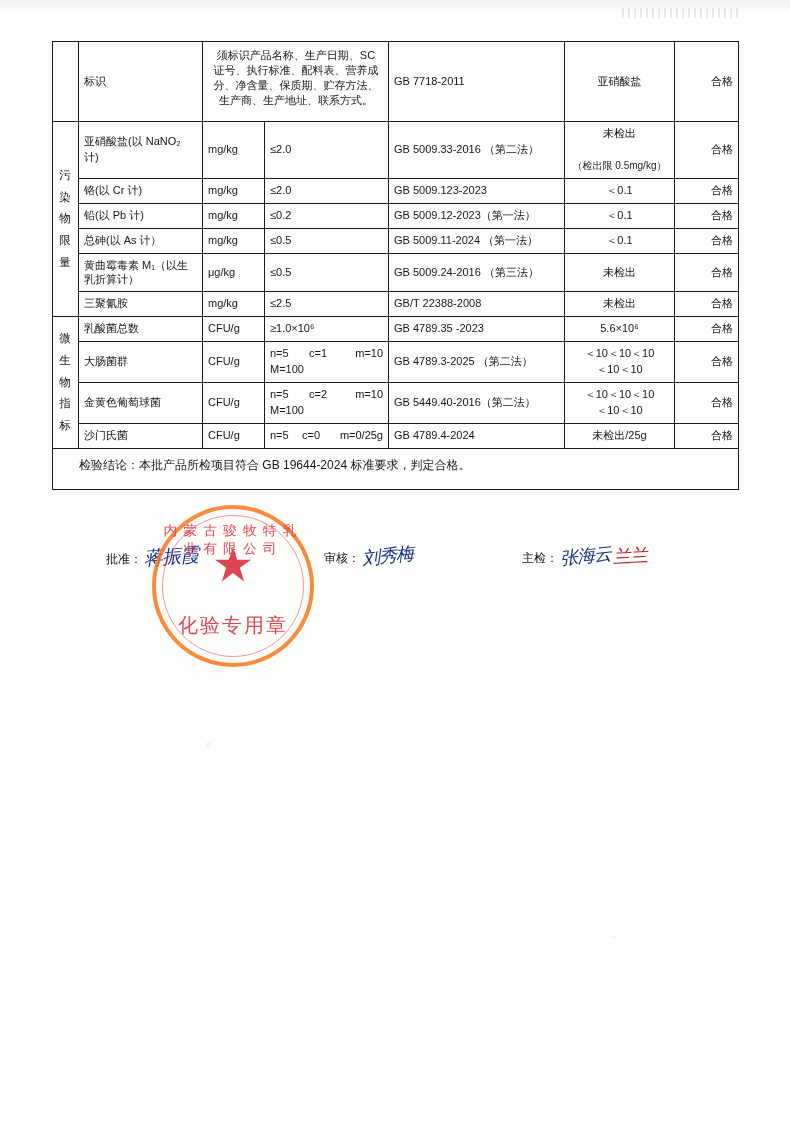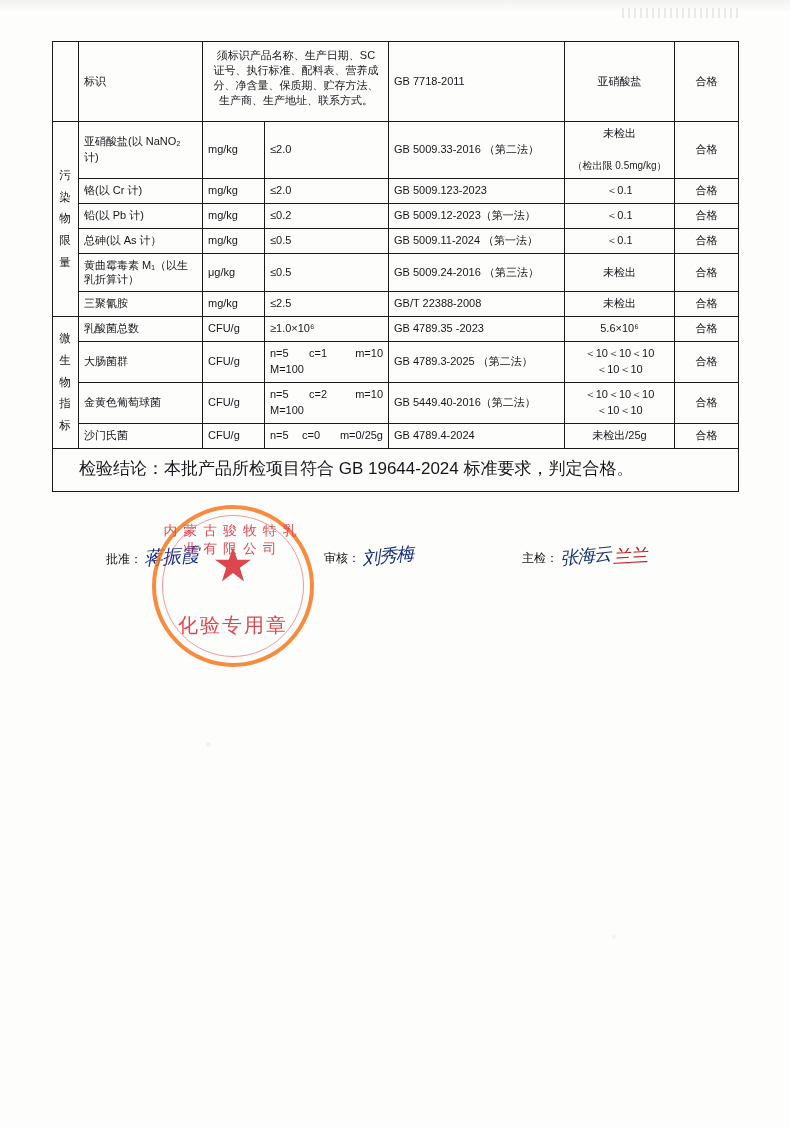--- a/index.html
+++ b/index.html
@@ -51,21 +51,21 @@
     padding: 4px 5px;
     vertical-align: middle;
     color: #15161a;
   }
   .c-group   { width: 26px;  text-align: center; font-size: 11.5px; letter-spacing: 0; padding: 2px 1px; }
   .c-item    { width: 124px; padding-left: 7px; }
   .c-unit    { width: 62px;  padding-left: 7px; }
   .c-limit   { width: 124px; padding-left: 7px; }
   .c-method  { width: 176px; padding-left: 7px; }
   .c-result  { width: 110px; text-align: center; }
-  .c-verdict { width: 64px;  text-align: center; }
+  .c-verdict { width: 64px;  text-align: right; }
 
   .group-cell {
     text-align: center;
     font-size: 11.5px;
     line-height: 1.9;
     letter-spacing: 1px;
   }
   .group-cell .stack { display: block; }
   .small-note {
     display: block;
@@ -75,22 +75,22 @@
   }
   .two-line { line-height: 1.35; }
   .spread {
     display: flex;
     gap: 0;
   }
   .spread span:nth-child(1) { width: 44px; }
   .spread span:nth-child(2) { width: 52px; }
   .spread span:nth-child(3) { flex: 1; }
   .conclusion td {
-    padding: 8px 10px 9px 26px;
-    font-size: 17px;
+    padding: 8px 10px 15px 26px;
+    font-size: 12px;
   }
   .sig-row {
     position: absolute;
     left: 52px;
     top: 530px;
     width: 686px;
     height: 60px;
     font-size: 12px;
   }
   .sig {

